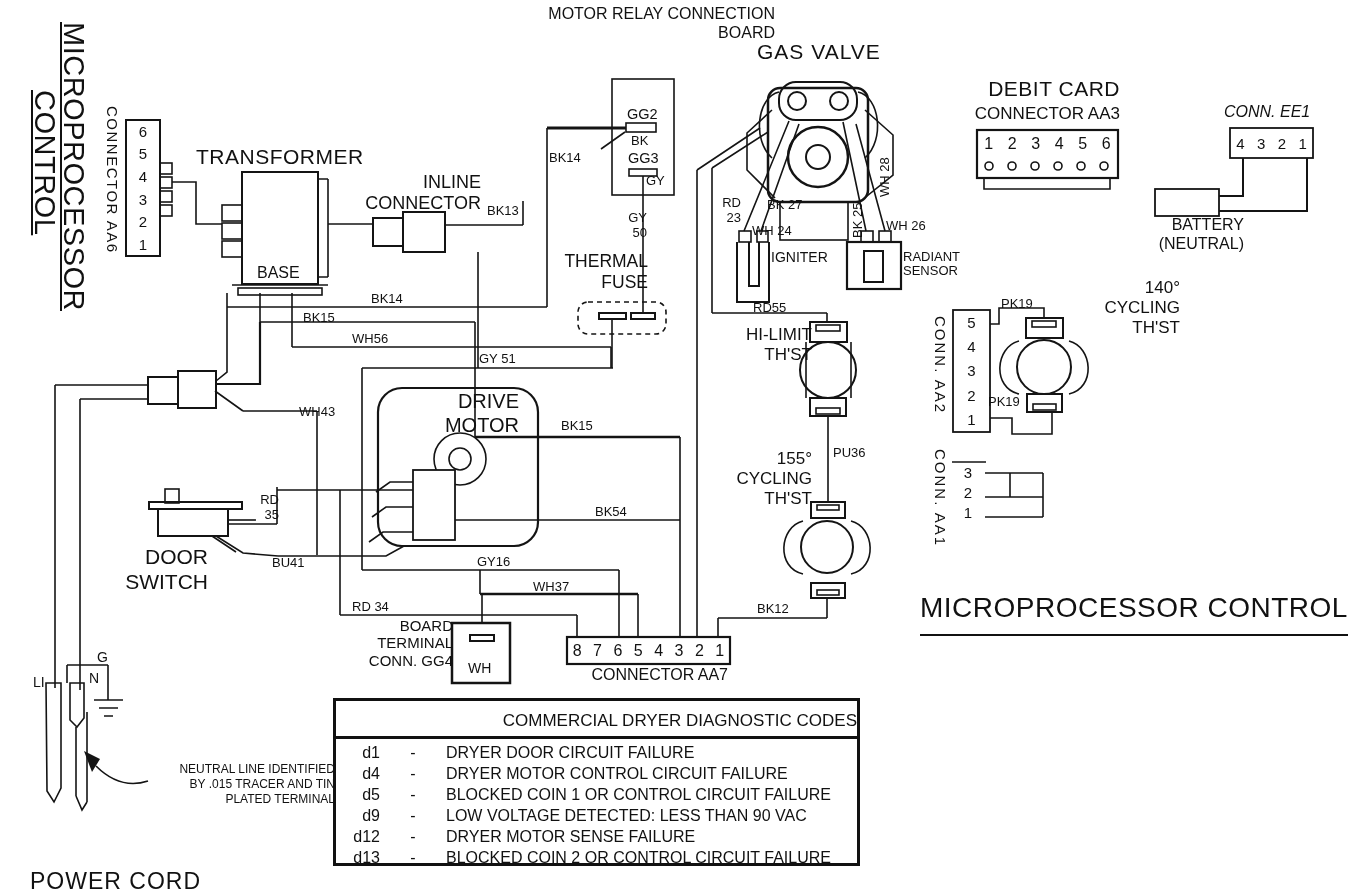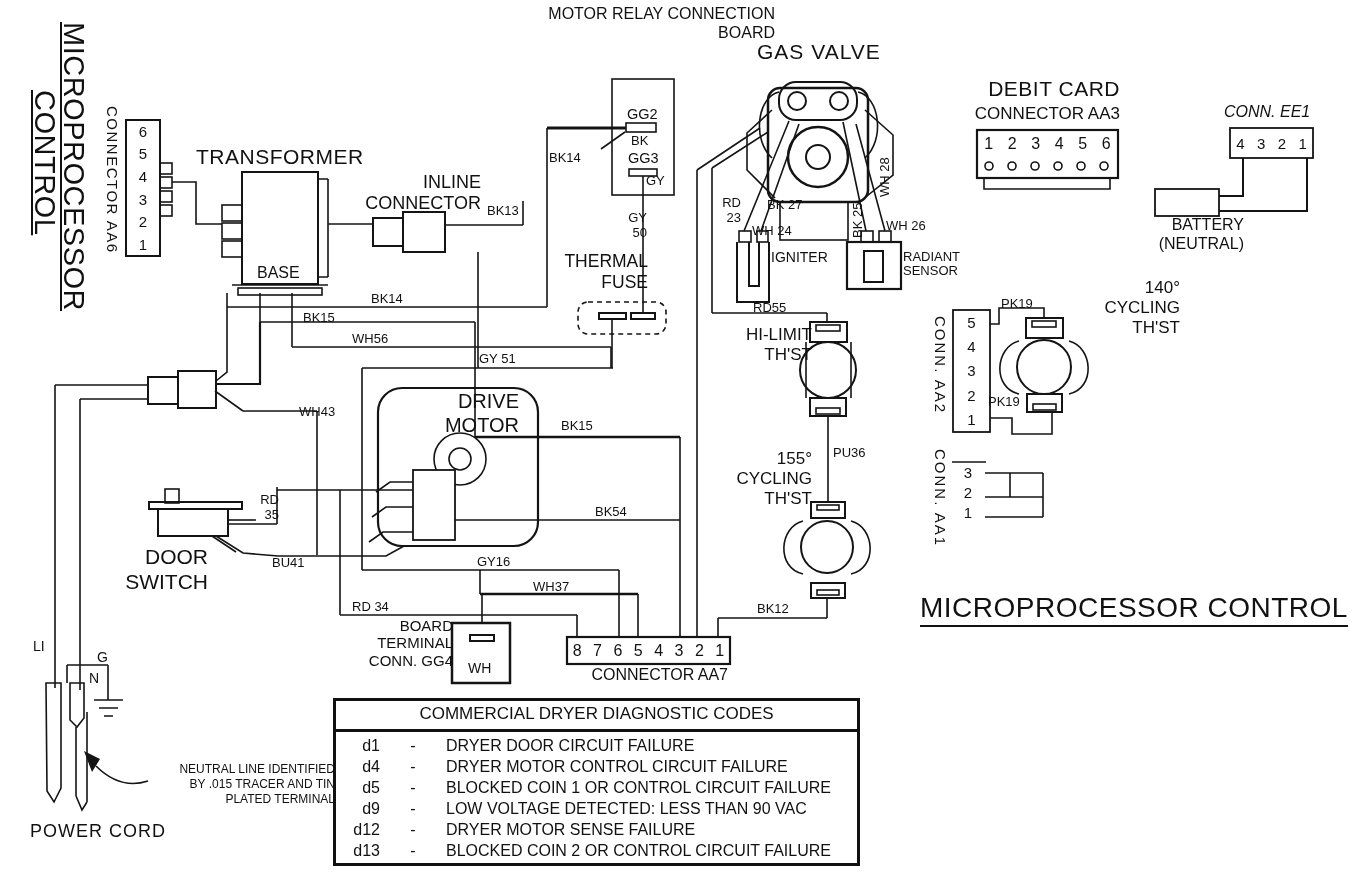--- a/index.html
+++ b/index.html
@@ -10,26 +10,26 @@
   .c{text-align:right;white-space:normal;}
   .rot-cw{transform:rotate(90deg);transform-origin:top left;}
   .rot-ccw{transform:rotate(-90deg);transform-origin:top left;}
   .und{text-decoration:underline;}
   .f13{font-size:13px;} .f14{font-size:14px;} .f15{font-size:15px;} .f16{font-size:16px;}
   .f17{font-size:17px;} .f20{font-size:20px;} .f21{font-size:21px;}
   .pincol{position:absolute;display:flex;flex-direction:column;justify-content:space-around;align-items:center;}
   .pinrow{position:absolute;display:flex;flex-direction:row;justify-content:space-around;align-items:center;}
   .pin{font-size:15px;}
   #diagbox{position:absolute;left:333px;top:698px;width:521px;height:162px;border:3px solid #111;background:#fff;}
-  #diaghead{height:25px;border-bottom:3px solid #111;text-align:center;font-size:17px;padding-top:3px;}
+  #diaghead{height:25px;border-bottom:3px solid #111;text-align:right;font-size:17px;padding-top:10px;}
   #diagrows{padding:5px 8px 0 8px;}
   .drow{display:flex;height:21px;font-size:16px;align-items:flex-start;gap:18px;}
   .dcode{width:36px;text-align:right;}
   .ddash{width:30px;text-align:center;}
-  #footer-title{position:absolute;left:920px;top:592px;font-size:28px;border-bottom:2px solid #111;padding-bottom:1px;letter-spacing:.5px;}
+  #footer-title{position:absolute;left:920px;top:592px;font-size:28px;border-bottom:2px solid #111;padding-bottom:10px;letter-spacing:.5px;}
 </style>
 </head>
 <body>
 
 <div id="stage">
 
   <svg id="art" width="1359" height="894" viewBox="0 0 1359 894">
     <g stroke="#141414" fill="none" stroke-width="1.6">
 
       <g>
@@ -294,29 +294,29 @@
     <div>DRIVE</div>
     <div>MOTOR</div>
   </div>
   <div class="lbl c f15" style="left:339px;top:617px;width:114px;line-height:1.15;">
     <div>BOARD</div>
     <div>TERMINAL</div>
     <div>CONN. GG4</div>
   </div>
   <div class="lbl f14" style="left:468px;top:660px;">WH</div>
   <div class="lbl c f16" style="left:570px;top:666px;width:158px;">CONNECTOR AA7</div>
-  <div class="lbl f14" style="left:33px;top:638px;">LI</div>
+  <div class="lbl f14" style="left:33px;top:674px;">LI</div>
   <div class="lbl f14" style="left:97px;top:649px;">G</div>
   <div class="lbl f14" style="left:89px;top:670px;">N</div>
   <div class="lbl c" style="left:143px;top:762px;width:192px;font-size:12px;line-height:1.25;">
     <div>NEUTRAL LINE IDENTIFIED</div>
     <div>BY .015 TRACER AND TIN</div>
     <div>PLATED TERMINAL</div>
   </div>
-  <div class="lbl" style="left:30px;top:821px;font-size:18px;letter-spacing:1px;">POWER CORD</div>
+  <div class="lbl" style="left:30px;top:868px;font-size:23px;letter-spacing:1px;">POWER CORD</div>
 
   <div class="lbl f13" style="left:487px;top:203px;">BK13</div>
   <div class="lbl f13" style="left:549px;top:150px;">BK14</div>
   <div class="lbl f13" style="left:371px;top:291px;">BK14</div>
   <div class="lbl f13" style="left:303px;top:310px;">BK15</div>
   <div class="lbl f13" style="left:561px;top:418px;">BK15</div>
   <div class="lbl f13" style="left:352px;top:331px;">WH56</div>
   <div class="lbl f13" style="left:479px;top:351px;">GY 51</div>
   <div class="lbl f13" style="left:251px;top:404px;margin-left:48px;">WH43</div>
   <div class="lbl c f13" style="left:249px;top:492px;width:30px;">

